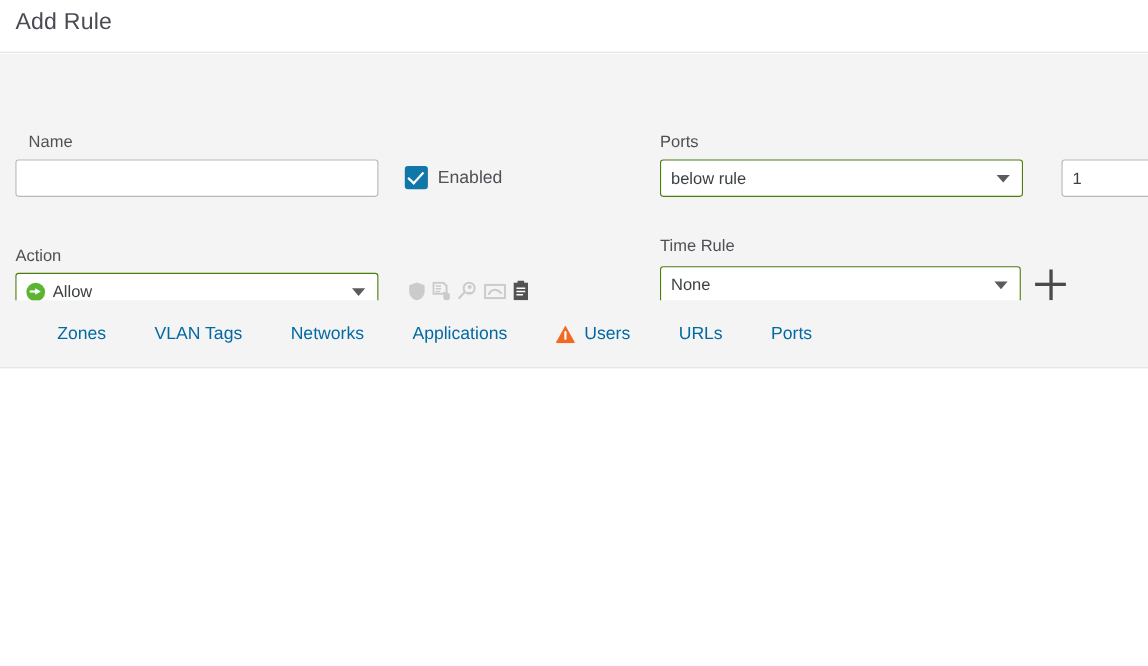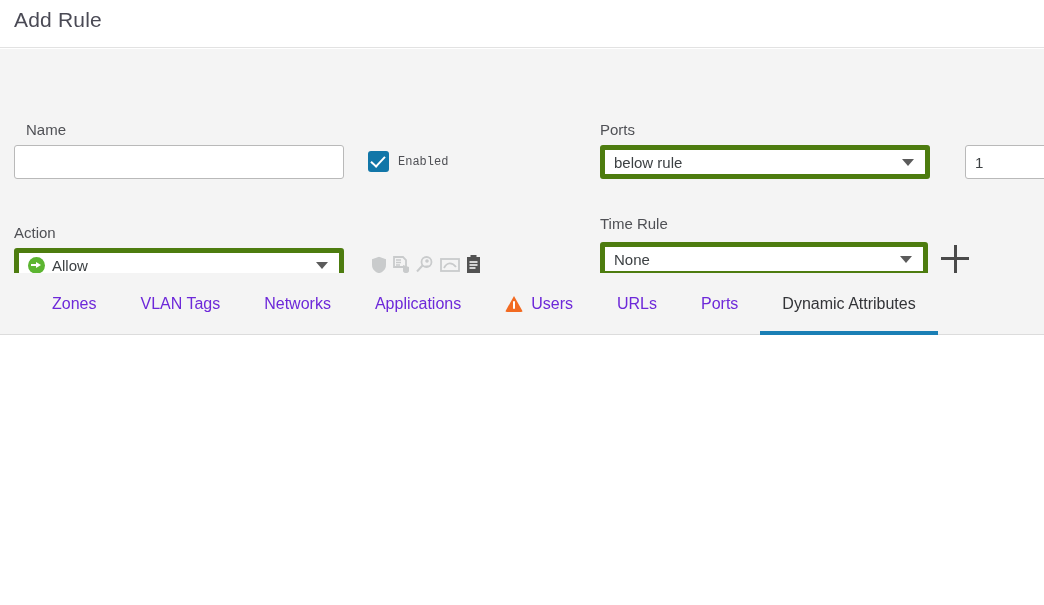--- a/index.html
+++ b/index.html
@@ -36,21 +36,21 @@
   .txtinput {
     position:absolute;
     background:#fff; border:1px solid #b9b9b9; border-radius:3px;
     height:34px; font-size:15px; color:#3c4043;
     padding: 0 9px; line-height:32px;
     font-family:"Liberation Sans", sans-serif;
     outline:none;
   }
   .selectbox {
     position:absolute; background:#fff;
-    border:5px solid #4d7c0f; border-radius:3px;
+    border:1px solid #4d7c0f; border-radius:3px;
     height:34px; font-size:15px; color:#3c4043;
     display:flex; align-items:center; padding-left:9px;
     cursor:pointer; user-select:none;
   }
   .selectbox .caret {
     position:absolute; right:11px; top:50%;
     width:0;height:0;margin-top:-3px;
     border-left:6px solid transparent; border-right:6px solid transparent;
     border-top:7px solid #5b5b5b;
   }
@@ -63,21 +63,21 @@
   #enabled-wrap { position:absolute; left:368px; top:102px; display:flex; align-items:center; }
   .chkbox {
     width:21px;height:21px;background:#1176a8;border-radius:3px;
     position:relative; flex:0 0 auto; cursor:pointer;
   }
   .chkbox:after{
     content:""; position:absolute; left:6px; top:2px;
     width:6px;height:12px;border:solid #fff;border-width:0 2.6px 2.6px 0;
     transform:rotate(43deg);
   }
-  #enabled-label { margin-left:9px; font-size:12px; color:#4f5055;font-family:Liberation Mono, monospace; }
+  #enabled-label { margin-left:9px; font-size:16px; color:#4f5055; }
 
   
   #lbl-action { left:14px; top:175px; }
   #sel-action { left:14px; top:199px; width:330px; }
   .allow-icon {
     width:17px;height:17px;border-radius:50%;background:#5cb531;
     position:relative; display:inline-block; margin-right:7px; flex:0 0 auto;
   }
   .allow-icon:before{
     content:""; position:absolute; left:3px; top:7.2px; width:8px;height:2.4px;background:#fff;
@@ -110,21 +110,21 @@
   #plus-btn:after{ left:12.5px; top:0; width:3px; height:28px; }
 
   
   .tabsbar {
     position:absolute; left:0; top:273px; width:1044px; height:62px;
     background:#f4f4f4; border-bottom:1px solid #dcdcdc;
   }
   .tabs { position:absolute; left:30px; top:0; height:62px; display:flex; align-items:center; gap:0; }
   .tab {
     position:relative; height:62px; display:flex; align-items:center; gap:8px;
-    padding:0 22px; font-size:16px; color:#6d28d9; cursor:pointer; white-space:nowrap;
+    padding:0 22px; font-size:16px; color:#0369a1; cursor:pointer; white-space:nowrap;
   }
   .tab.active { color:#333438; }
   .tab.active:after {
     content:""; position:absolute; left:0; right:0; bottom:0; height:4px; background:#1a7fb5;
   }
   .warn-tri {
     width:0;height:0; border-left:9px solid transparent;border-right:9px solid transparent;
     border-bottom:16px solid #f26a21; position:relative; border-radius:2px;
   }
   .warn-tri:after{
@@ -218,23 +218,20 @@
         <div class="tab">
           <span class="warn-tri"></span>
           <span>Users</span>
         </div>
         <div class="tab">
           <span>URLs</span>
         </div>
         <div class="tab">
           <span>Ports</span>
         </div>
-        <div class="tab active">
-          <span>Dynamic Attributes</span>
-        </div>
       </div>
   </div>
 
   <div class="lower">
 
     
     
 
     
 

